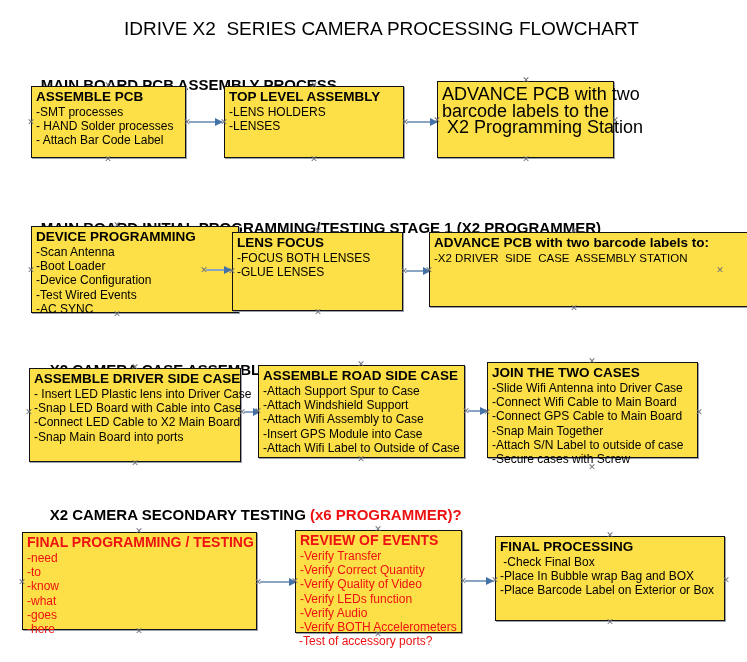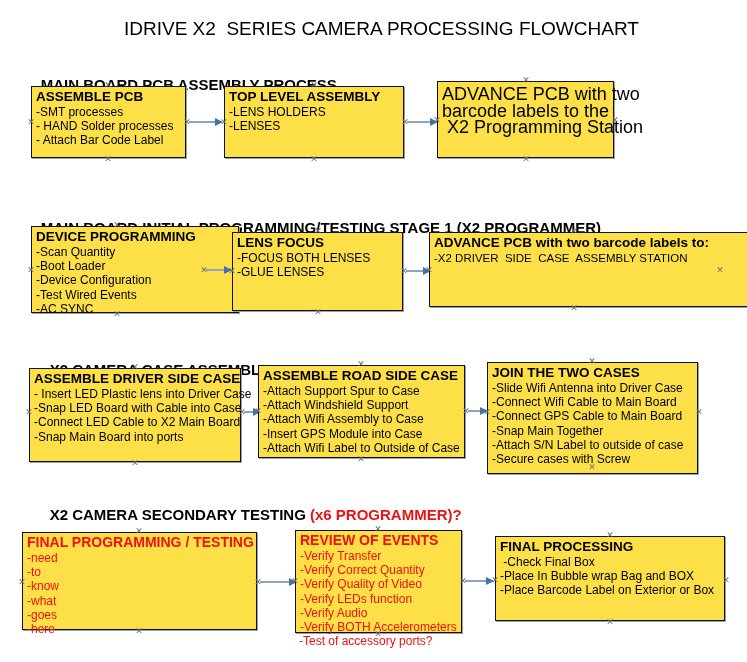--- a/index.html
+++ b/index.html
@@ -105,21 +105,21 @@
   <div class="xmark" style="left:526px;top:159px;">✕</div>
   <div class="xmark" style="left:437px;top:120px;">✕</div>
   <div class="xmark" style="left:615px;top:120px;">✕</div>
 
   <div class="section-heading" style="left:24px;top:202px;">
     <span>MAIN BOARD INITIAL PROGRAMMING/TESTING STAGE 1 (X2 PROGRAMMER)</span>
   </div>
 
   <div class="node" style="left:31px;top:226px;width:208px;height:87px;">
     <div class="node-title">DEVICE PROGRAMMING</div>
-    <div class="node-line">-Scan Quantity</div>
+    <div class="node-line">-Scan Antenna</div>
     <div class="node-line">-Boot Loader</div>
     <div class="node-line">-Device Configuration</div>
     <div class="node-line">-Test Wired Events</div>
     <div class="node-line">-AC SYNC</div>
   </div>
   <div class="xmark" style="left:117px;top:225px;">✕</div>
   <div class="xmark" style="left:117px;top:314px;">✕</div>
   <div class="xmark" style="left:31px;top:270px;">✕</div>
   <div class="xmark" style="left:204px;top:270px;">✕</div>
 
@@ -180,21 +180,21 @@
   </div>
   <div class="xmark" style="left:361px;top:364px;">✕</div>
   <div class="xmark" style="left:361px;top:459px;">✕</div>
   <div class="xmark" style="left:258px;top:411px;">✕</div>
   <div class="xmark" style="left:466px;top:411px;">✕</div>
 
   <div class="conn" style="left:468px;top:410px;width:19px;">
     <span class="head"></span>
   </div>
 
-  <div class="node" style="left:487px;top:362px;width:211px;height:112px;">
+  <div class="node" style="left:487px;top:362px;width:211px;height:96px;">
     <div class="node-title">JOIN THE TWO CASES</div>
     <div class="node-line">-Slide Wifi Antenna into Driver Case</div>
     <div class="node-line">-Connect Wifi Cable to Main Board</div>
     <div class="node-line">-Connect GPS Cable to Main Board</div>
     <div class="node-line">-Snap Main Together</div>
     <div class="node-line">-Attach S/N Label to outside of case</div>
     <div class="node-line">-Secure cases with Screw</div>
   </div>
   <div class="xmark" style="left:592px;top:361px;">✕</div>
   <div class="xmark" style="left:592px;top:467px;">✕</div>

